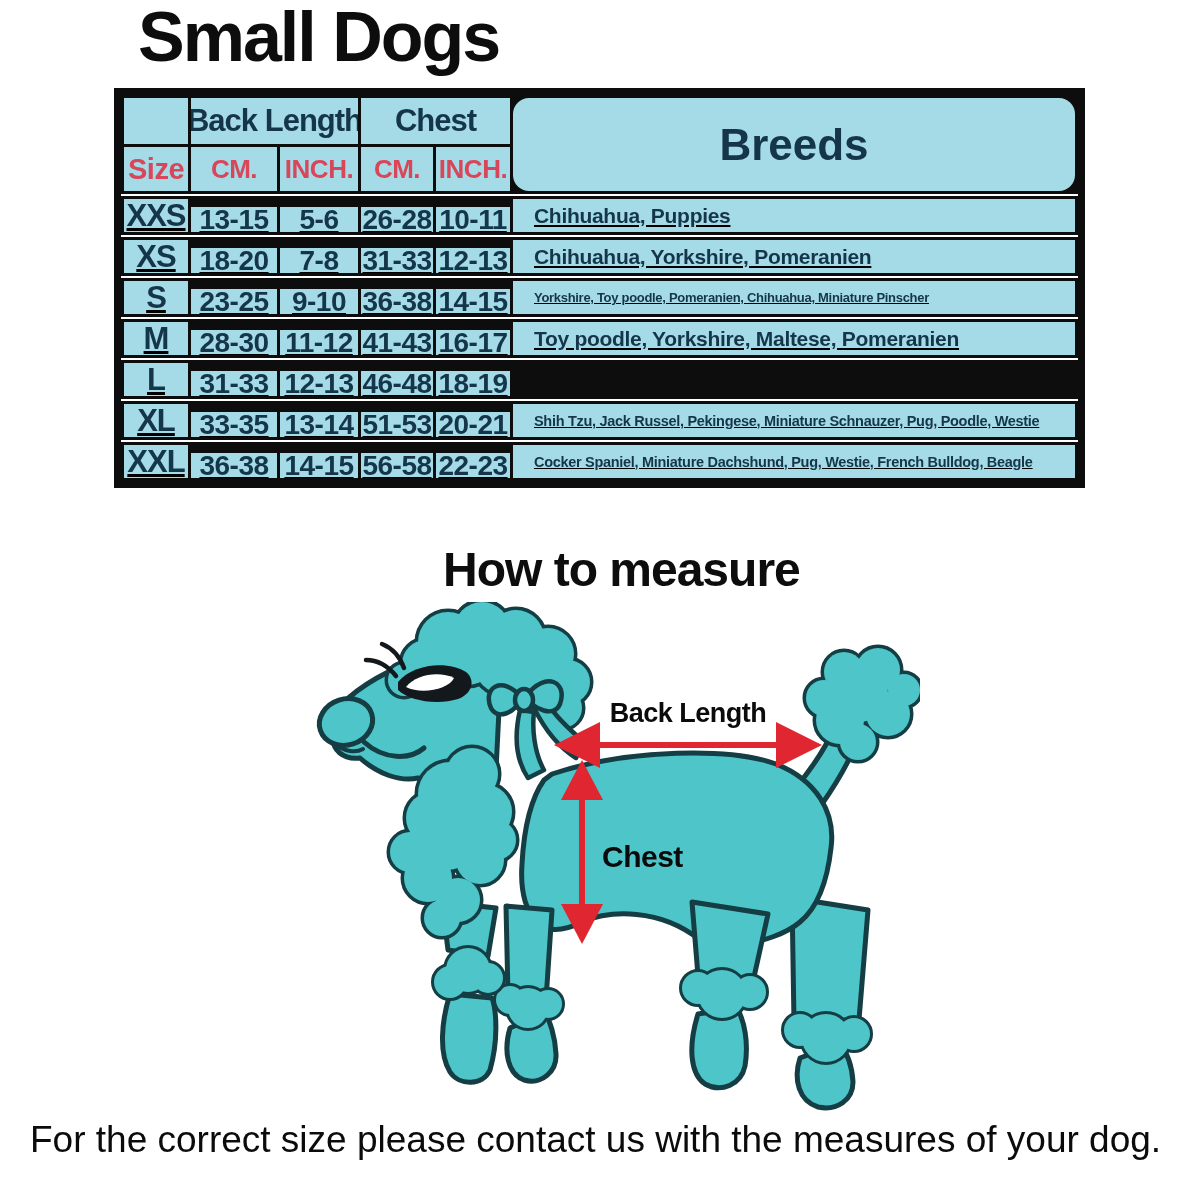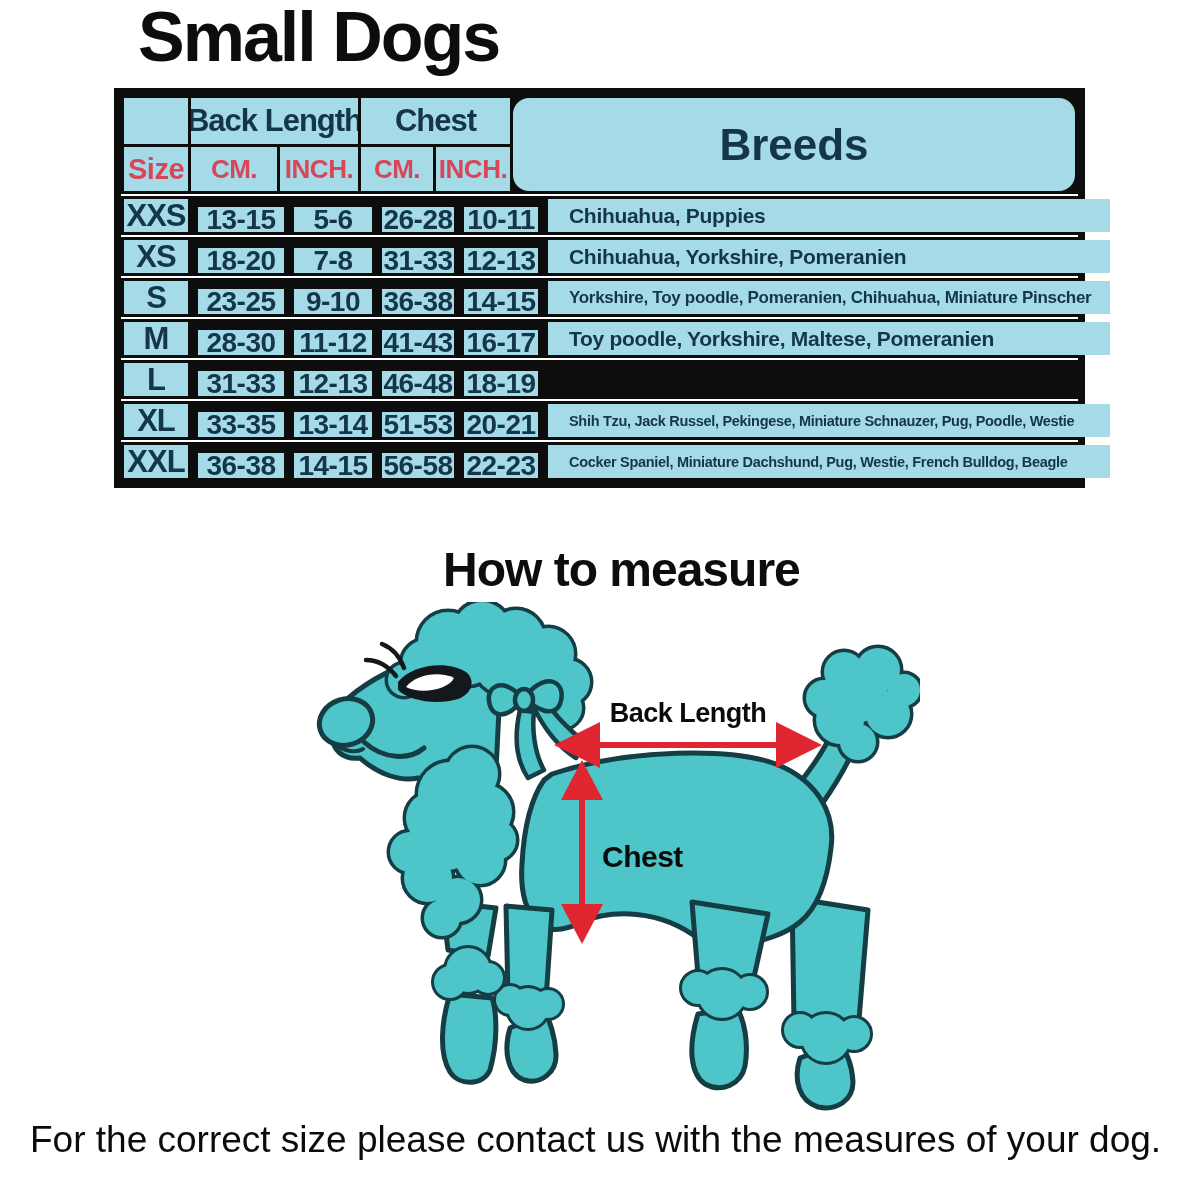--- a/index.html
+++ b/index.html
@@ -20,32 +20,32 @@
     font-weight:bold;letter-spacing:-2px;color:var(--ink);}
 
   
   .size-table{position:absolute;left:114px;top:88px;width:971px;
     border:7px solid var(--ink);background:#fff;
     display:flex;flex-direction:column;row-gap:2px;}
   .thead{display:grid;grid-template-columns:64px 86px 78px 72px 74px 562px;
     grid-template-rows:46px 44px;gap:3px;background:var(--ink);
     border:3px solid var(--ink);}
   .trow{display:grid;grid-template-columns:64px 86px 78px 72px 74px 562px;
-    grid-template-rows:33px;gap:10px;background:var(--ink);
-    border:3px solid var(--ink);}
+    grid-template-rows:33px;gap:3px;background:var(--ink);
+    border:3px solid var(--ink);text-decoration:underline;}
   .cell{background:var(--cell-blue);display:flex;align-items:center;justify-content:center;
     color:var(--navy);font-weight:bold;overflow:hidden;white-space:nowrap;}
   .h-group{font-size:31px;letter-spacing:-1px;}
   .h-breeds{font-size:44px;letter-spacing:0;border-radius:16px;}
   .h-sub{color:var(--red-header);font-size:26px;letter-spacing:-0.5px;}
   .h-size{font-size:29px;}
   .c-size{font-size:31px;letter-spacing:-1px;}
   .c-num{font-size:28px;letter-spacing:-0.5px;margin-top:8px;}
   .c-breeds{justify-content:flex-start;padding-left:21px;font-size:21px;letter-spacing:-0.3px;}
-  .size-table .trow:nth-child(4) .c-breeds{font-size:17px;}
+  .size-table .trow:nth-child(4) .c-breeds{font-size:13px;}
   .size-table .trow:nth-child(7) .c-breeds,
   .size-table .trow:nth-child(8) .c-breeds{font-size:14.5px;}
 
   .measure-title{position:absolute;left:443px;top:538px;font-size:48px;line-height:64px;
     font-weight:bold;letter-spacing:-1px;color:var(--ink);}
 
   
   .dog-wrap{position:absolute;left:300px;top:602px;width:620px;height:520px;}
   .dog-wrap svg{position:absolute;left:0;top:0;}
   .arrow-label{position:absolute;color:#0b0b0b;font-weight:bold;white-space:nowrap;}

